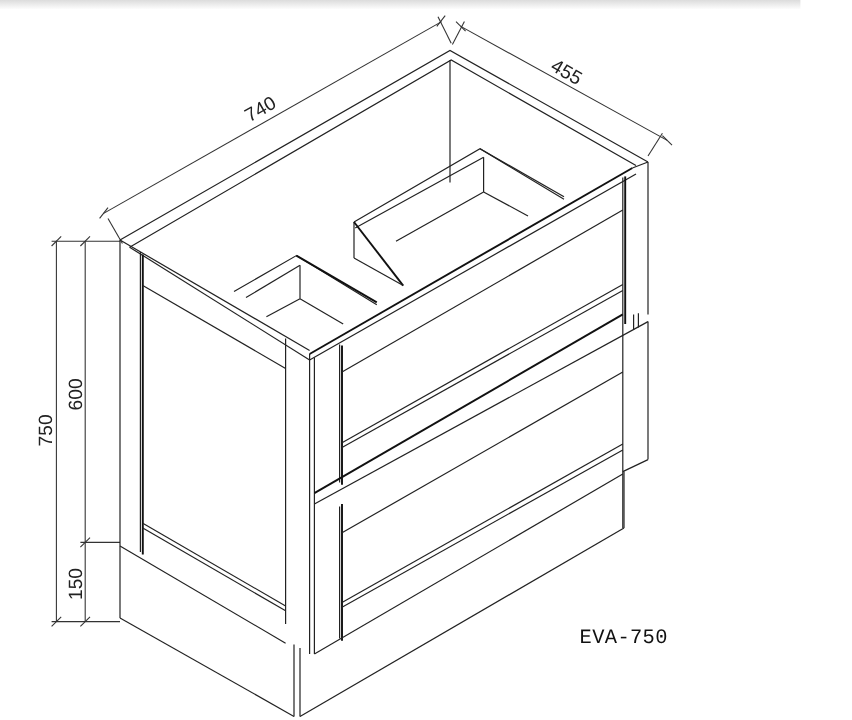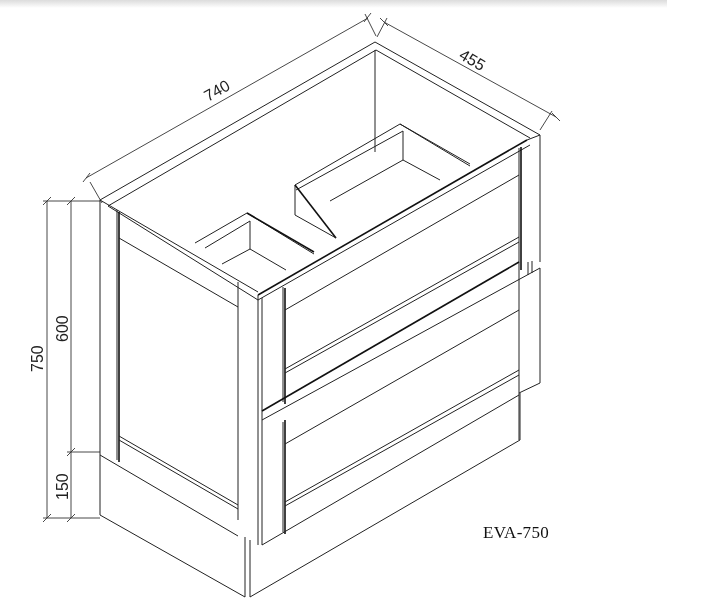--- a/index.html
+++ b/index.html
@@ -4,21 +4,21 @@
   <style>
     html, body { margin:0; padding:0; background:#ffffff; }
     body { width:710px; height:600px; position:relative; overflow:hidden; font-family:"DejaVu Sans", sans-serif; }
     .topbar { position:absolute; left:0; top:0; width:667px; height:8px;
       background:linear-gradient(#dcdcdc,#f4f4f4 70%,#ffffff); }
     svg { position:absolute; left:0; top:0; }
     .ln { stroke:#222; stroke-width:1; fill:none; }
     .lnb { stroke:#111; stroke-width:1.6; fill:none; }
     .dim { stroke:#333; stroke-width:0.9; fill:none; }
     .dimtext { font-family:"Liberation Sans", sans-serif; font-size:16px; fill:#222; }
-    .model { position:absolute; left:483px; top:523px; font-family:Liberation Serif, serif; font-size:17px; color:#111; letter-spacing:0.3px; }
+    .model { position:absolute; left:483px; top:523px; font-family:Liberation Mono, monospace; font-size:17px; color:#111; letter-spacing:0.3px; }
   </style>
 </head>
 <body>
 
 <div class="topbar"></div>
 
 <svg width="710" height="600" viewBox="0 0 710 600">
 
   <g>
     <line class="dim" x1="86" y1="178" x2="368" y2="18"></line>

